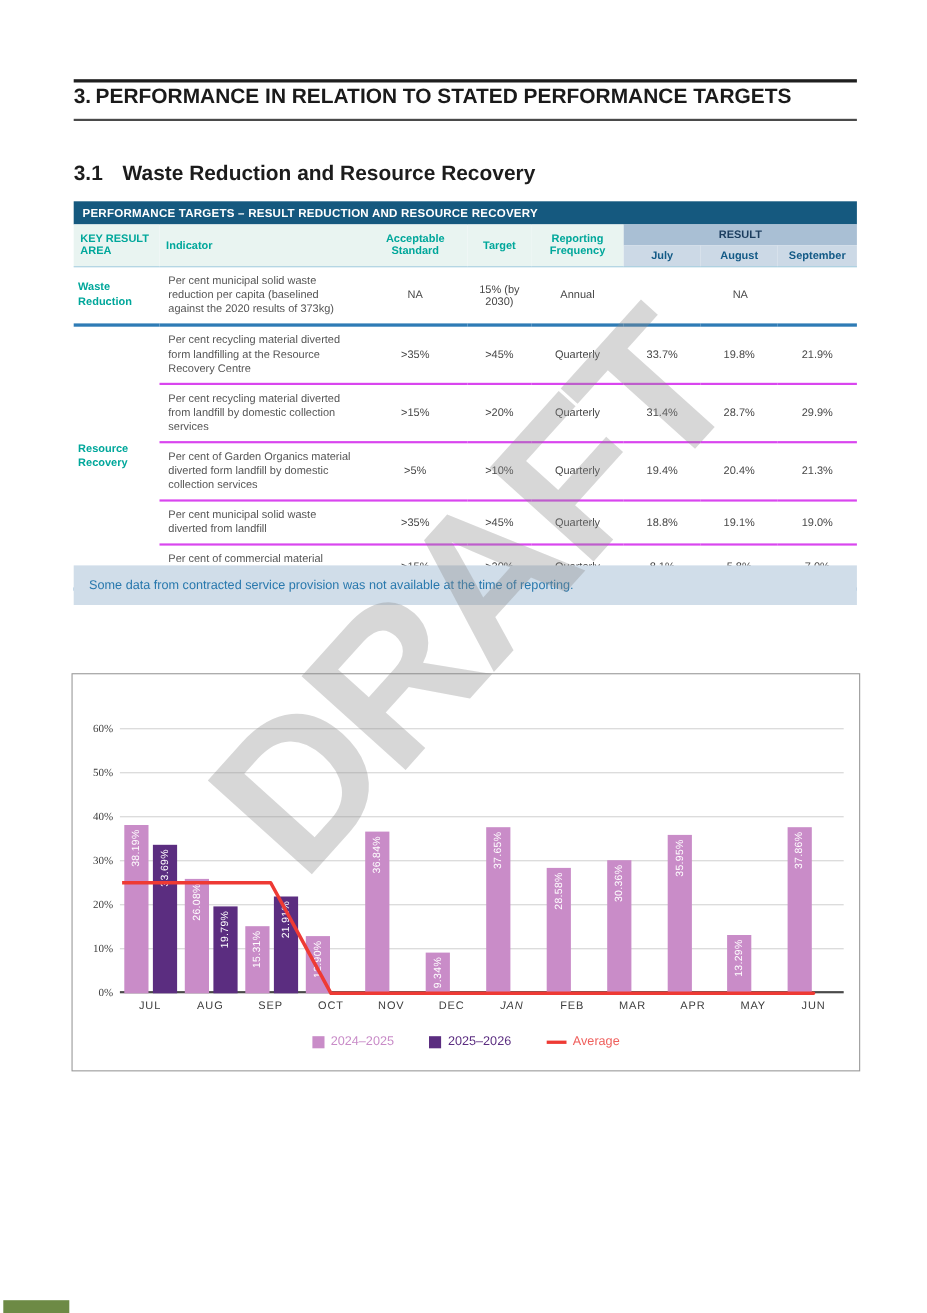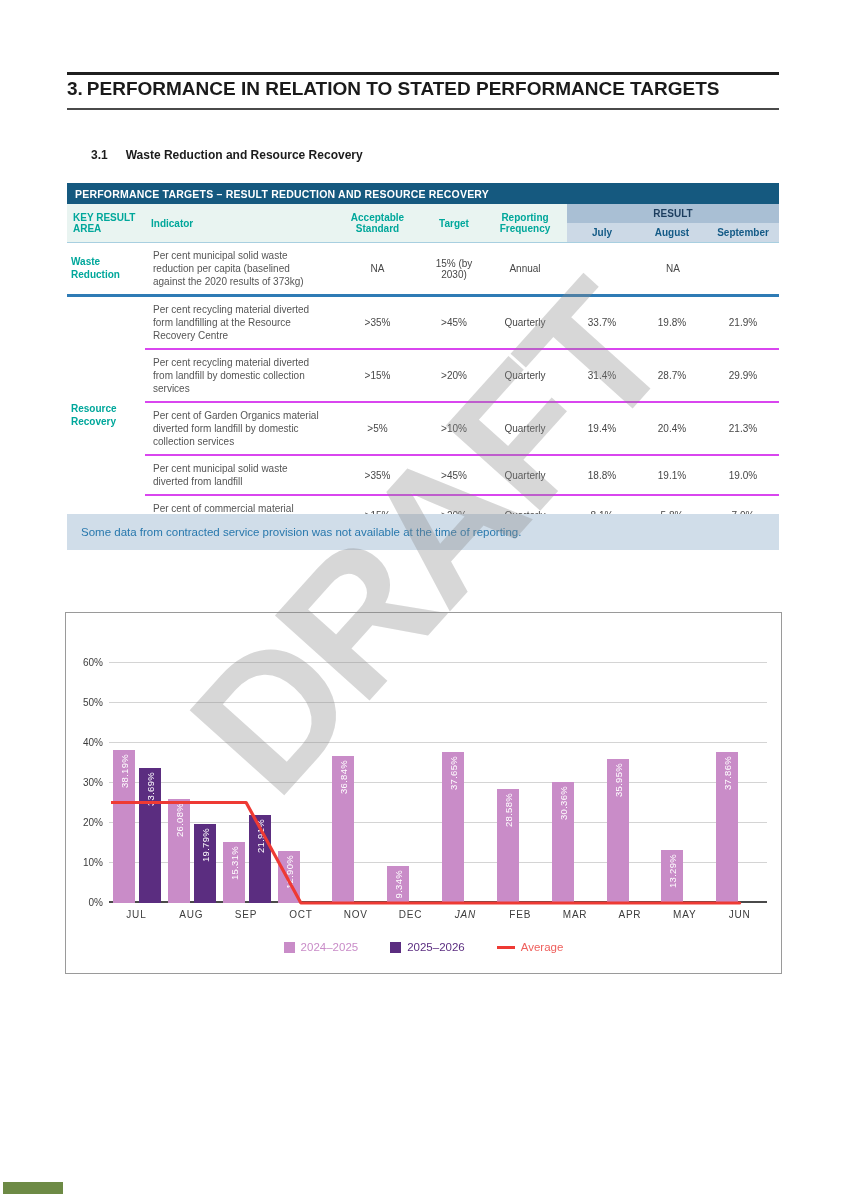--- a/index.html
+++ b/index.html
@@ -8,21 +8,21 @@
   .page { position:relative; width:843px; height:1194px; overflow:hidden; background:#fff; }
 
   
   .rule { position:absolute; left:67px; width:712px; }
   .rule-top { top:72px; height:3px; background:#1f1f1f; }
   .rule-bottom { top:108px; height:2px; background:#4a4a4a; }
   h1 { position:absolute; left:67px; top:78px; width:712px;
        font-size:19px; font-weight:bold; color:var(--heading_text); letter-spacing:0; }
   h1 .num { margin-right:4px; }
   h2 { position:absolute; left:67px; top:148px; width:712px;
-       font-size:12px; font-weight:bold; color:#1c1c1c;margin-left:24px; }
+       font-size:19px; font-weight:bold; color:#1c1c1c; }
   h2 .num { margin-right:18px; }
 
   
   .perf-table { position:absolute; left:67px; top:183px; width:712px; }
   .table-title { background:var(--table_title_bg); color:#fff; font-size:10.5px;
     font-weight:bold; padding:5px 8px 4px 8px; letter-spacing:0.2px; }
   table { width:712px; border-collapse:collapse; table-layout:fixed;
     border-bottom:3px solid var(--row_line); }
   th, td { font-size:10px; vertical-align:middle; }
   thead th { font-weight:bold; padding:4px 6px; }
@@ -46,21 +46,21 @@
 
   
   .chart-box { position:absolute; left:65px; top:612px; width:717px; height:362px;
     border:1px solid var(--chart_border); background:#fff; }
   .chart-title { position:absolute; top:14px; left:0; width:100%; text-align:center;
     font-size:14.5px; font-weight:600; color:var(--chart_title); }
   .plot { position:absolute; left:43px; top:50px; width:658px; height:240px; }
   .gridline { position:absolute; left:0; width:100%; height:1px; background:var(--grid_line); }
   .gridline.zero { height:2px; background:#4a4a4a; }
   .ytick { position:absolute; left:-40px; width:34px; text-align:right;
-    font-size:10px; color:var(--axis_text); }
+    font-size:10px; color:var(--axis_text);font-family:Liberation Serif, serif; }
   .bar { position:absolute; bottom:0; width:22px; }
   .bar-label { position:absolute; top:4px; left:50%;
     transform:translateX(-50%) rotate(180deg); writing-mode:vertical-rl;
     font-size:9.5px; color:#fff; letter-spacing:0.3px; white-space:nowrap; }
   .xlabel { position:absolute; top:246px; text-align:center;
     font-size:10px; color:var(--axis_text); letter-spacing:0.8px; }
   .avg-svg { position:absolute; left:0; top:0; overflow:visible; }
   .legend { position:absolute; left:0; top:328px; width:100%; display:flex;
     justify-content:center; align-items:center; gap:32px; font-size:11.5px; }
   .legend-item { display:flex; align-items:center; gap:6px; }

